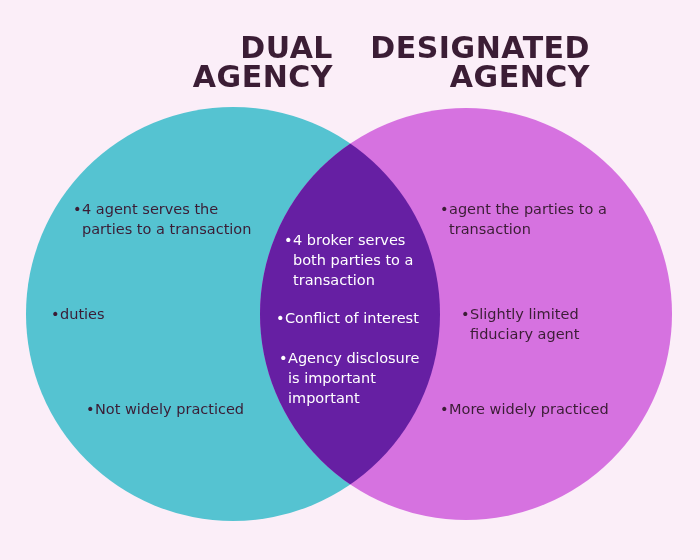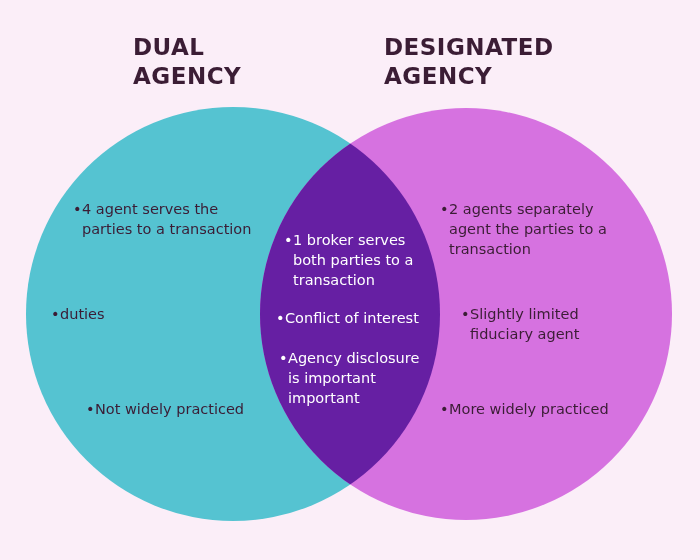--- a/index.html
+++ b/index.html
@@ -1,21 +1,21 @@
 <!DOCTYPE html>
 <html><head>
 <meta charset="utf-8">
 <style>
   html, body { margin:0; padding:0; }
   body { width:700px; height:560px; background:#fbeef8; position:relative; overflow:hidden;
          font-family:"DejaVu Sans", "Liberation Sans", sans-serif; }
-  .title { position:absolute; text-align:left; font-weight:bold; color:#3b1d35;
-           font-size:23px; line-height:29px; letter-spacing:0.5px; }
+  .title { position:absolute; text-align:right; font-weight:bold; color:#3b1d35;
+           font-size:30px; line-height:29px; letter-spacing:0.5px; }
   #title-left { left:133px; width:200px; top:33px; }
-  #title-right { left:384px; width:220px; top:33px; }
+  #title-right { left:370px; width:220px; top:33px; }
   svg#venn { position:absolute; left:0; top:0; }
   .item { position:absolute; font-size:14.5px; line-height:20px; color:#3b1d35; }
   .item.light { color:#ffffff; }
   .item .bullet { position:absolute; left:-9px; top:0; }
 </style>
 </head>
 <body style="background: rgb(251, 238, 248);">
 
 <svg id="venn" width="700" height="560">
   <defs>
@@ -46,38 +46,37 @@
   <span class="bullet">•</span>
   <div>duties</div>
 </div>
 <div class="item" style="left:95px; top:399px;">
   <span class="bullet">•</span>
   <div>Not widely practiced</div>
 </div>
 
 <div class="item light" style="left:293px; top:230px;">
   <span class="bullet">•</span>
-  <div>1 broker serves</div>
+  <div>4 broker serves</div>
   <div>both parties to a</div>
   <div>transaction</div>
 </div>
 <div class="item light" style="left:285px; top:308px;">
   <span class="bullet">•</span>
   <div>Conflict of interest</div>
 </div>
 <div class="item light" style="left:288px; top:348px;">
   <span class="bullet">•</span>
   <div>Agency disclosure</div>
   <div>is important</div>
   <div>important</div>
 </div>
 
 <div class="item" style="left:449px; top:199px;">
   <span class="bullet">•</span>
-  <div>2 agents separately</div>
   <div>agent the parties to a</div>
   <div>transaction</div>
 </div>
 <div class="item" style="left:470px; top:304px;">
   <span class="bullet">•</span>
   <div>Slightly limited</div>
   <div>fiduciary agent</div>
 </div>
 <div class="item" style="left:449px; top:399px;">
   <span class="bullet">•</span>

